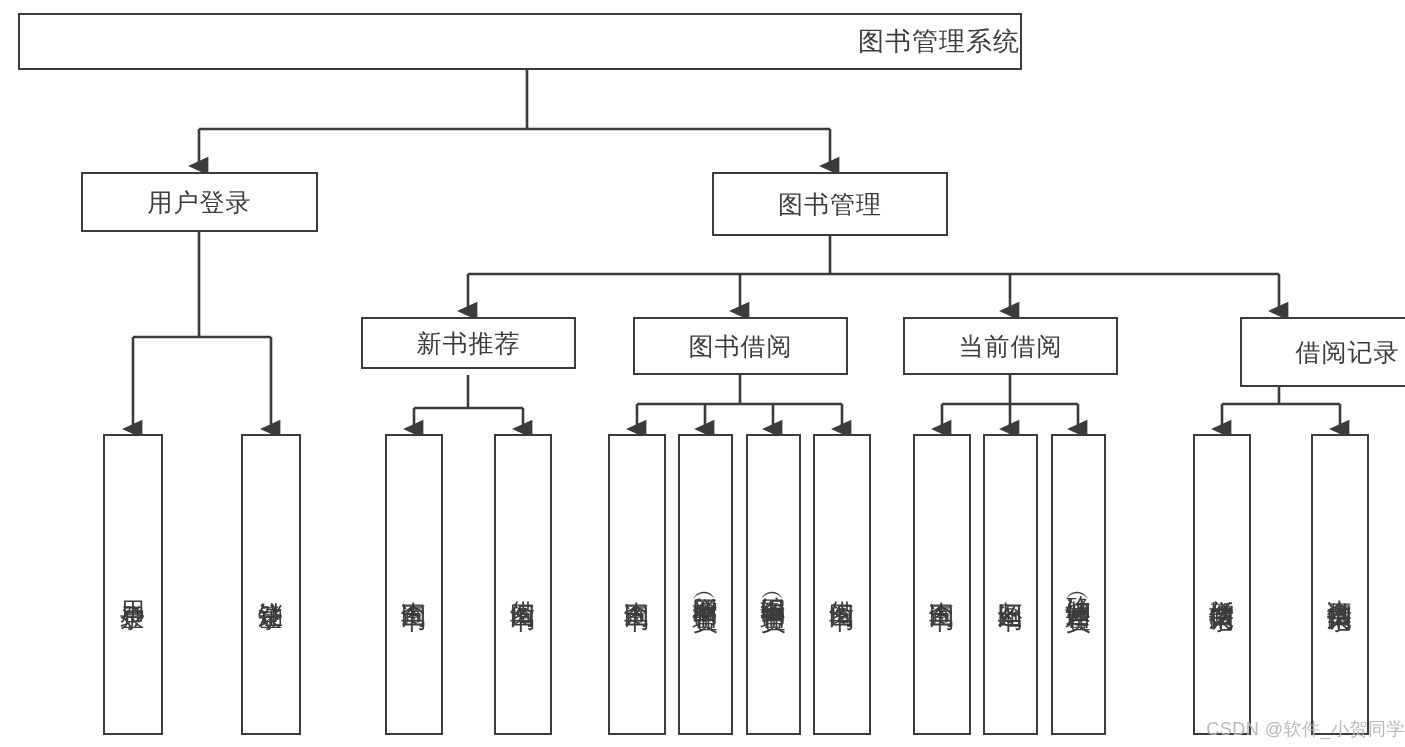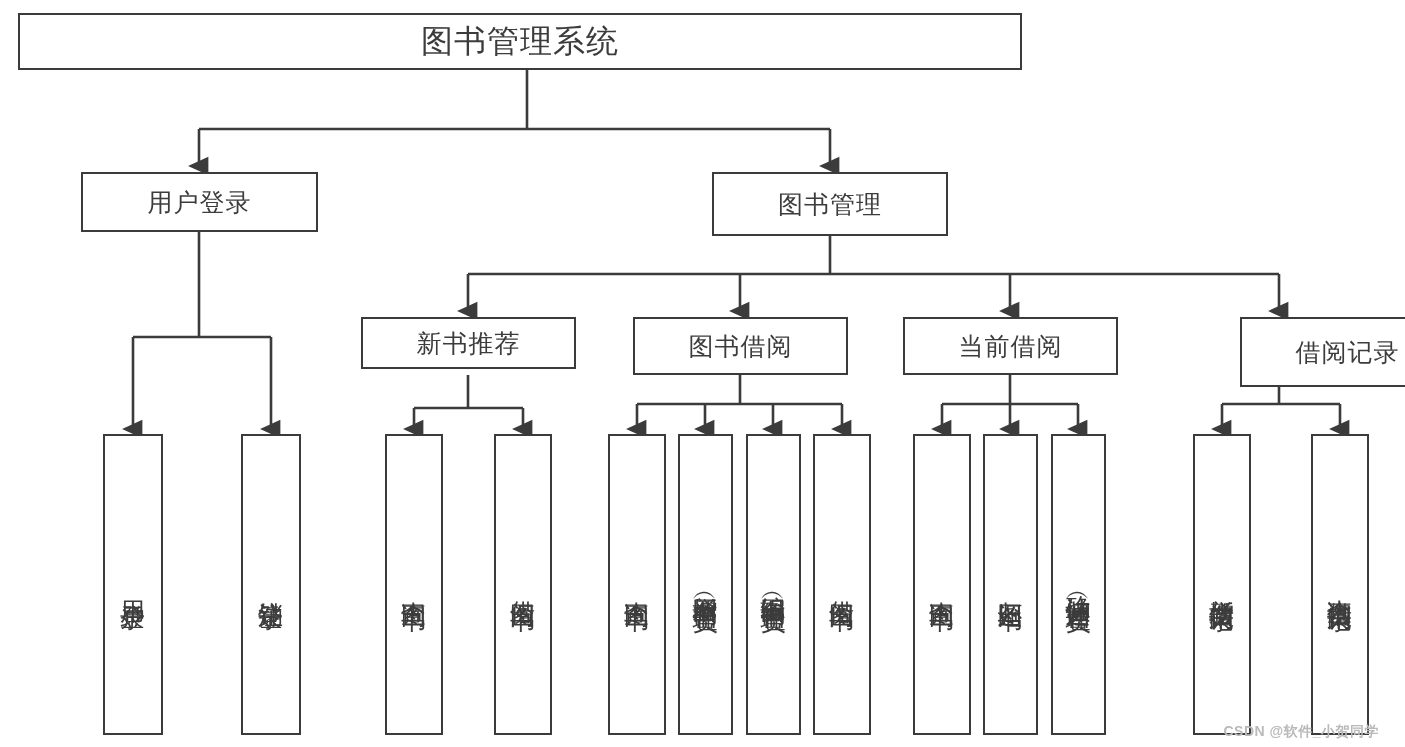--- a/index.html
+++ b/index.html
@@ -37,47 +37,47 @@
     justify-content: center;
     text-align: center;
     color: #3c3c3c;
   }
   .node.horiz {
     font-size: 25px;
     letter-spacing: 1px;
     line-height: 1.15;
   }
   .node.root {
-    font-size: 32px;
+    font-size: 26px;
+    justify-content: flex-end;
   }
   .node.vert {
     font-size: 25px;
     line-height: 1.12;
     align-items: center;
     justify-content: flex-start;
     padding-top: 0;
   }
   .node.vert .vtext {
     writing-mode: vertical-rl;
     text-orientation: upright;
     letter-spacing: 2px;
     white-space: nowrap;
     display: block;
     margin: 0 auto;
   }
   .watermark {
     position: absolute;
-    right: 26px;
+    right: 0;
     bottom: 6px;
-    font-size: 14px;
+    font-size: 18px;
     color: #b9b9b9;
     letter-spacing: 0.5px;
     white-space: nowrap;
     font-family: "Liberation Sans", "DejaVu Sans", sans-serif;
-    font-weight: bold;
   }
 </style>
 </head>
 <body>
 
 <div id="diagram-root">
 
   <svg class="connectors" viewBox="0 0 1405 747">
     <defs>
       <marker id="arrow" markerWidth="9" markerHeight="9" refX="4.2" refY="4.2" orient="auto" markerUnits="strokeWidth">

